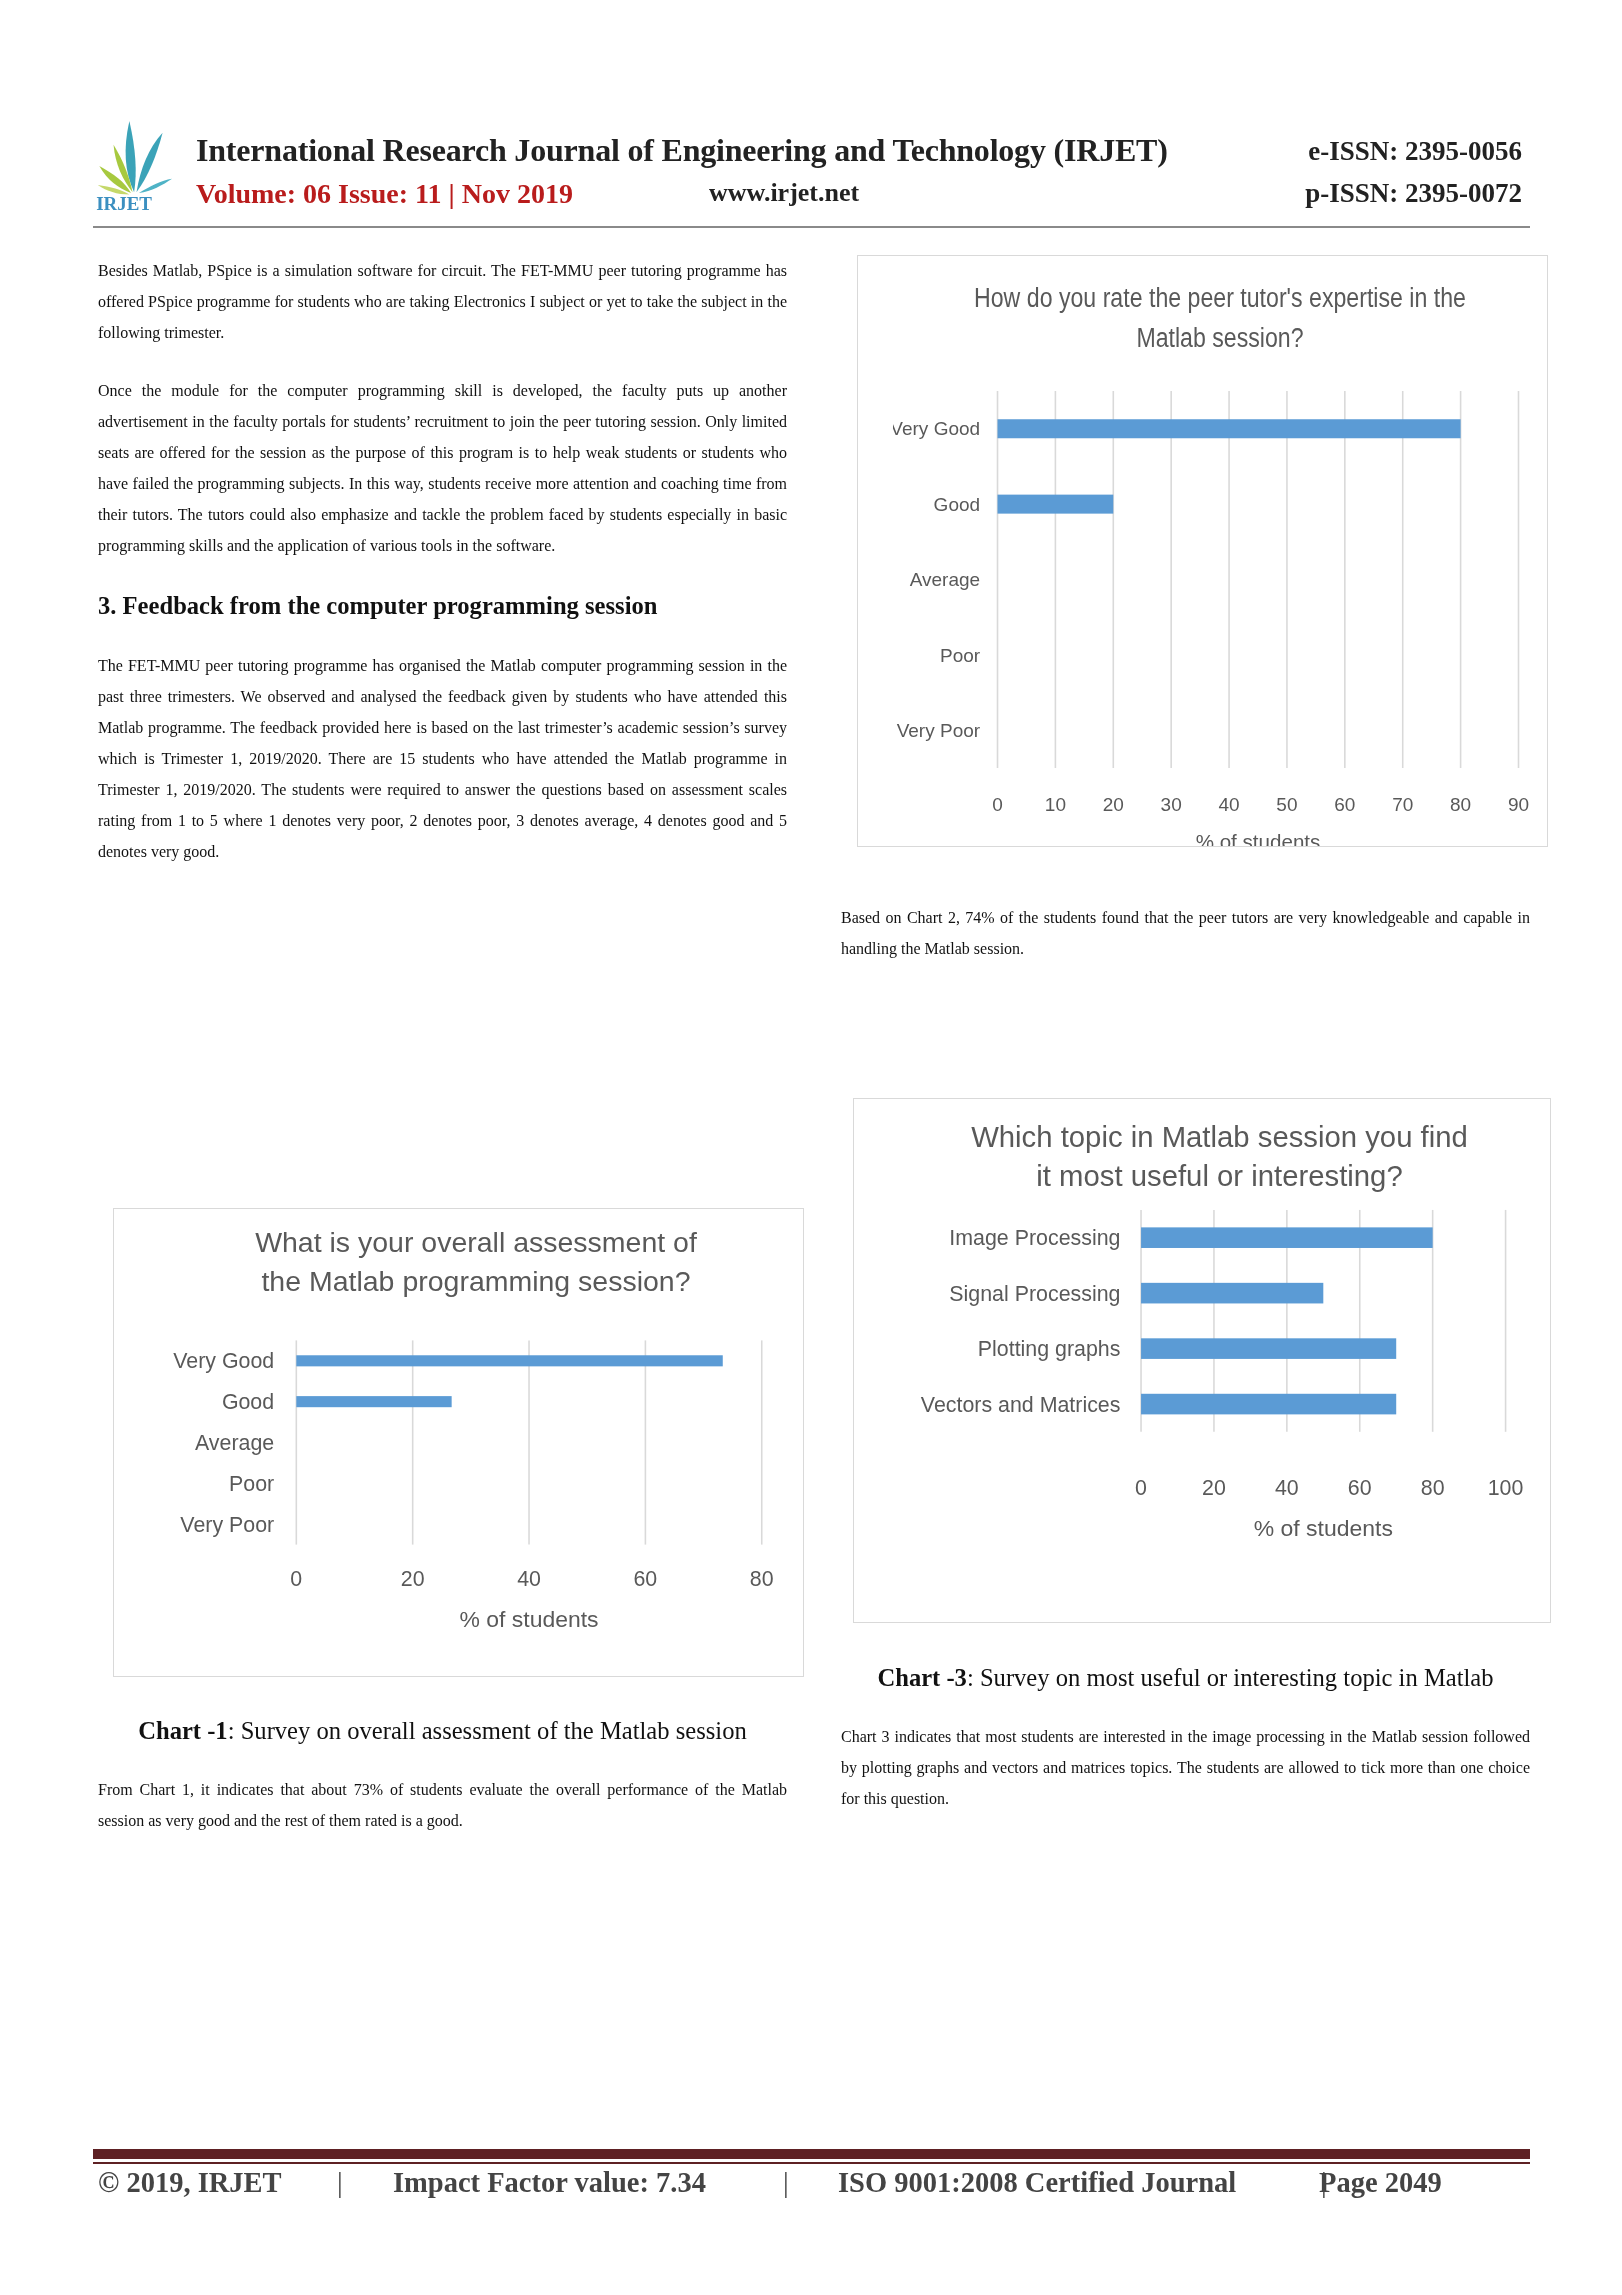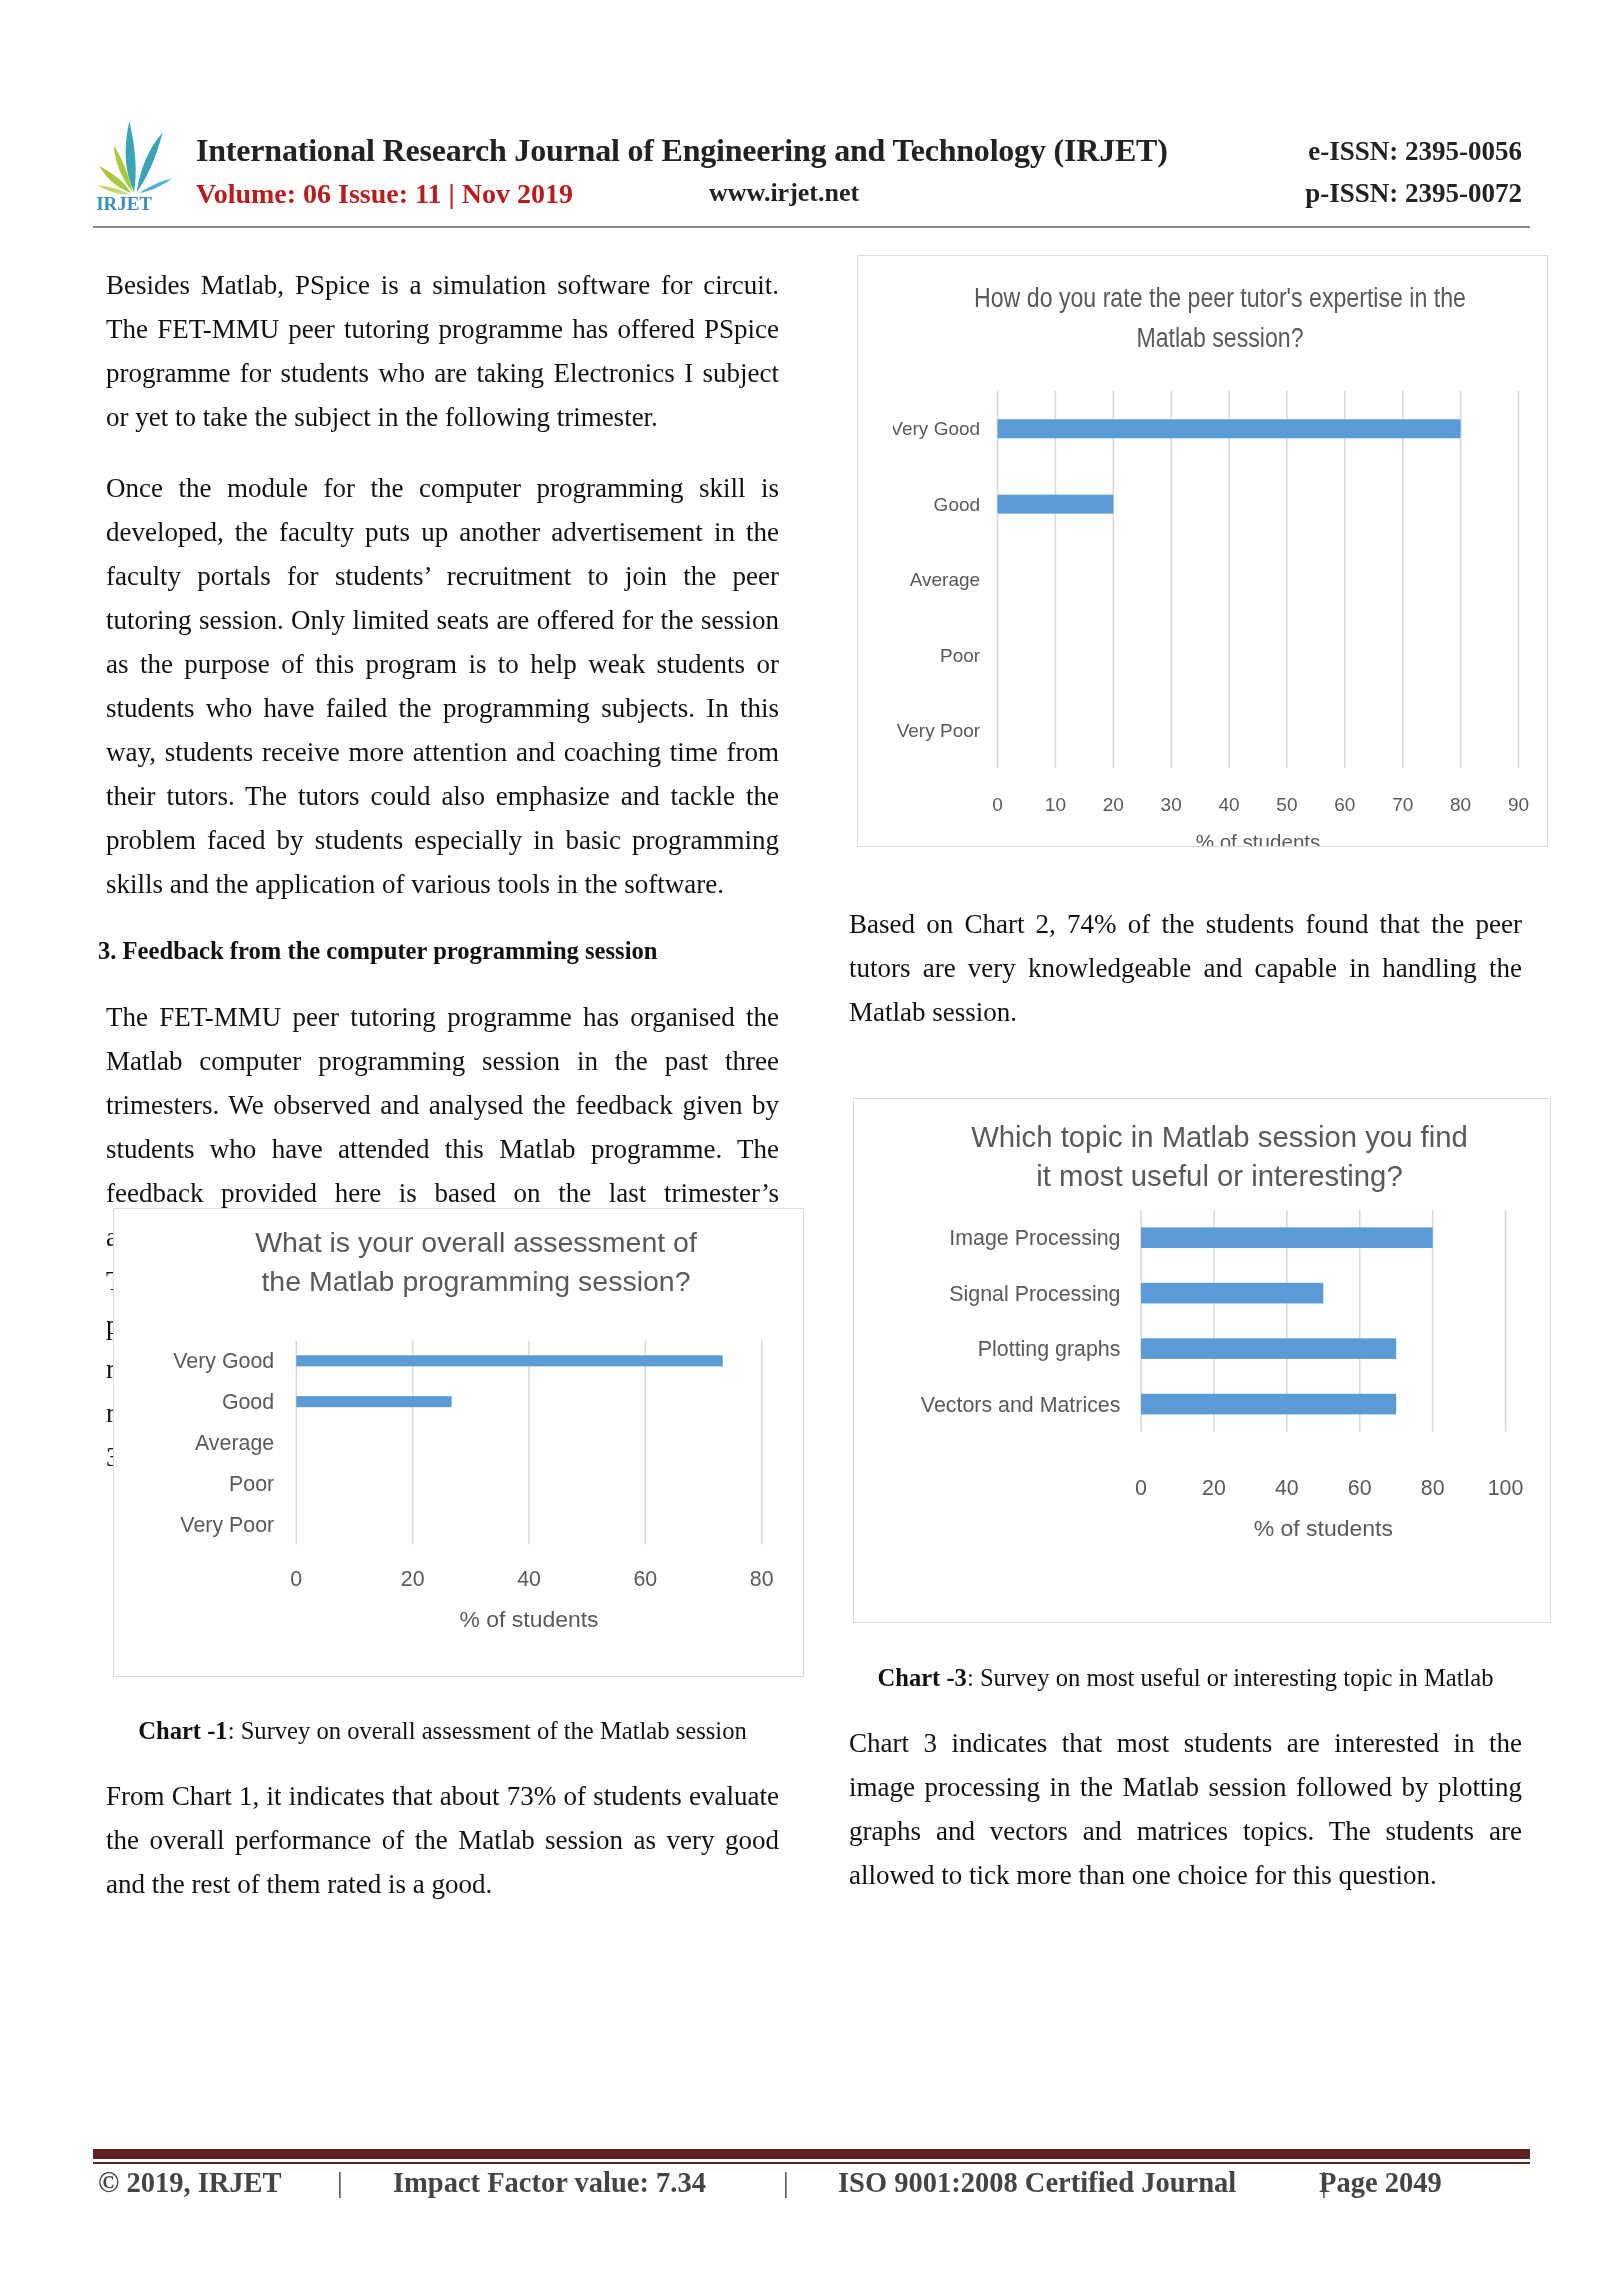--- a/index.html
+++ b/index.html
@@ -12,21 +12,21 @@
   .volume { position: absolute; left: 103px; top: 67px; font-size: 28px; font-weight: bold; color: #b91c1c; white-space: nowrap; }
   .website { position: absolute; left: 616px; top: 67px; font-size: 26px; font-weight: bold; color: #222; white-space: nowrap; }
   .eissn { position: absolute; right: 8px; top: 25px; font-size: 27px; font-weight: bold; color: #222; white-space: nowrap; }
   .pissn { position: absolute; right: 8px; top: 67px; font-size: 27px; font-weight: bold; color: #222; white-space: nowrap; }
   .header-rule { position: absolute; left: 93px; top: 226px; width: 1437px; height: 2.4px; background: #8a8a8a; }
 
   
   .col { position: absolute; width: 689px; }
   .col-left { left: 98px; }
   .col-right { left: 841px; }
-  p.body { margin: 8px; font-size: 27px; line-height: 44px; text-align: justify; }
+  p.body { margin: 0; font-size: 16px; line-height: 31px; text-align: justify; }
   h3.section { margin: 0; font-size: 24.6px; line-height: 32px; font-weight: bold; }
   .caption { font-size: 24.6px; line-height: 32px; text-align: center; }
   .caption b { font-weight: bold; }
 
   
   .chart-box { position: absolute; border: 1.6px solid #d9d9d9; background: #fff; padding-left: 35px; }
   .chart-box svg { display: block; }
   .chart-title { font-family: "Liberation Sans", "DejaVu Sans", sans-serif; fill: #595959; }
   .tick-label { font-family: "Liberation Sans", "DejaVu Sans", sans-serif; fill: #595959; }
   .cat-label { font-family: "Liberation Sans", "DejaVu Sans", sans-serif; fill: #595959; }

